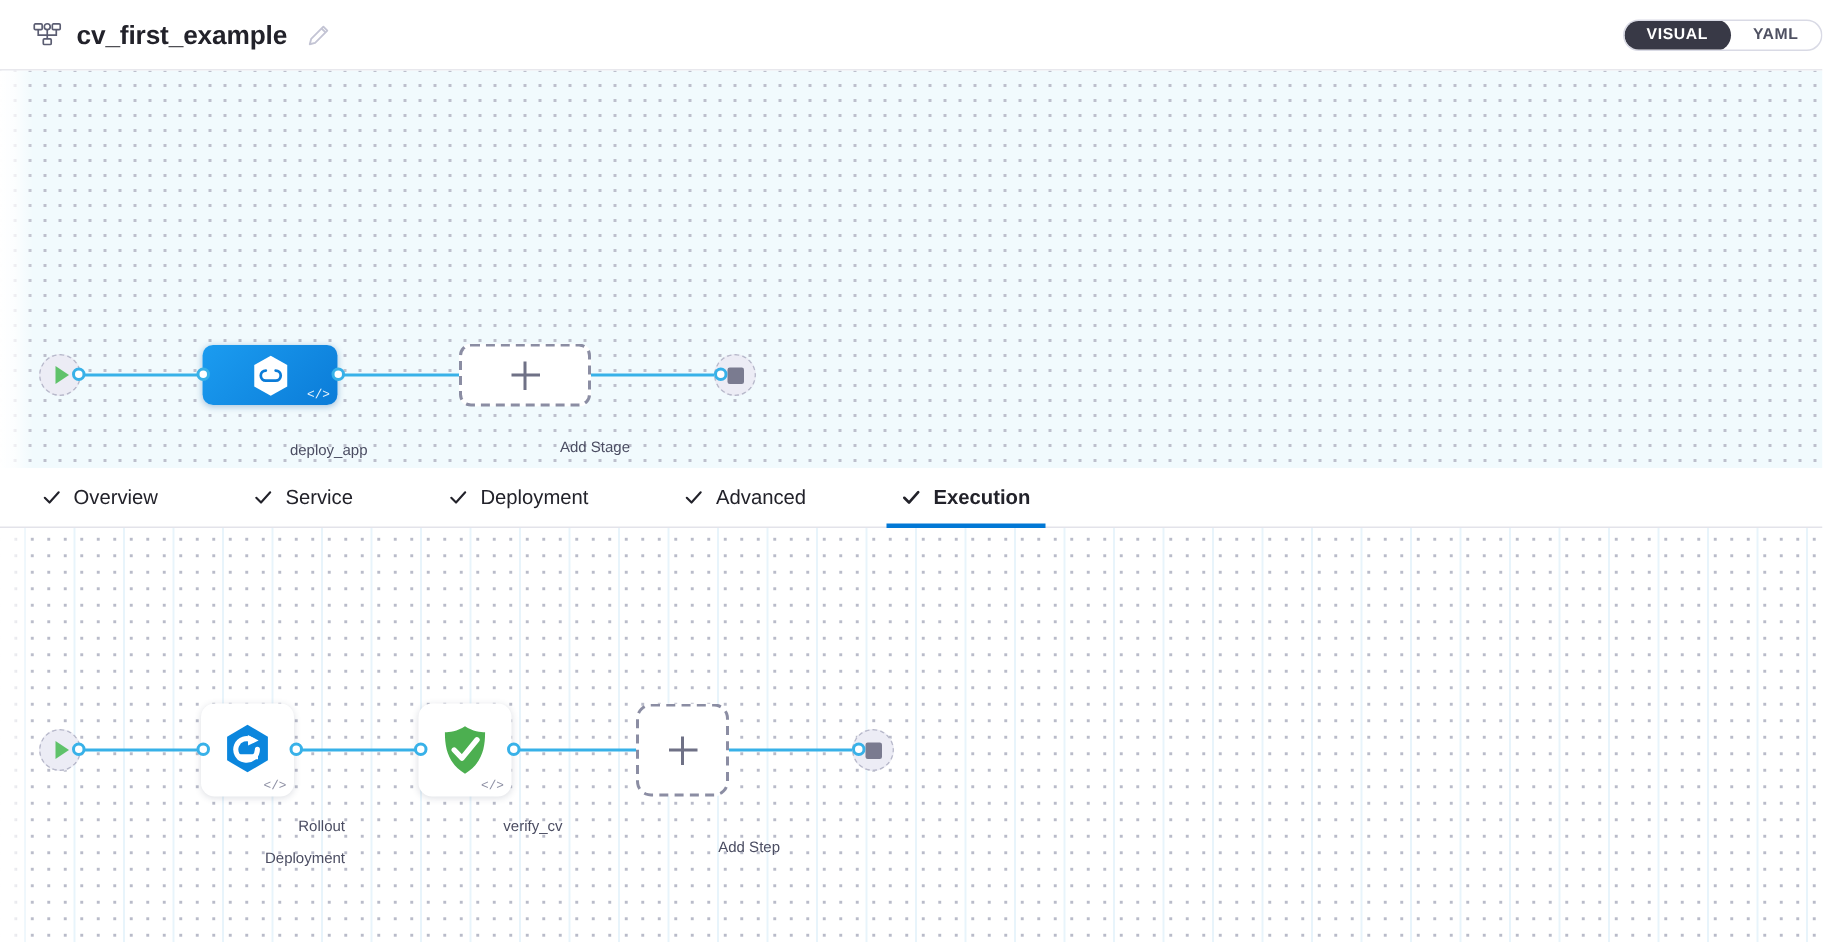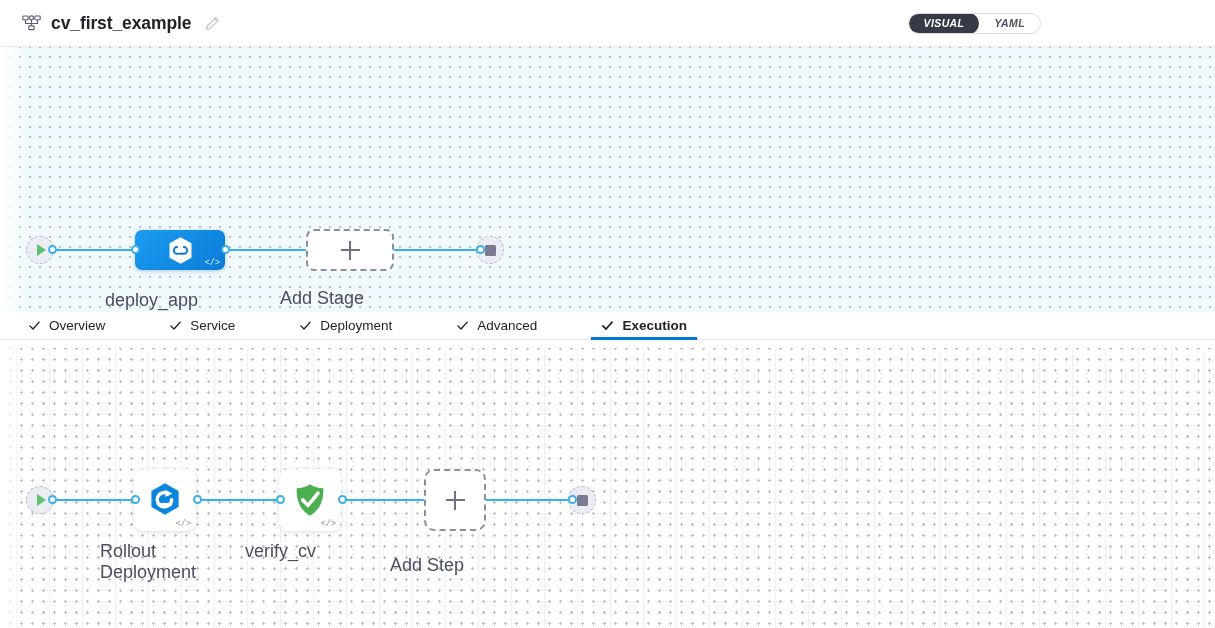--- a/index.html
+++ b/index.html
@@ -59,22 +59,20 @@
   .edit-pencil {
     width: 15px; height: 15px;
     display: block;
     margin-left: 4px;
     flex: none;
     cursor: pointer;
   }
 
   .header-right {
     margin-left: auto;
-    padding-right: 174px;
-    font-style: italic;
   }
 
   .mode-toggle {
     display: flex;
     align-items: center;
     height: 21px;
     border: 1px solid #d9dae5;
     border-radius: 11px;
     background: #ffffff;
     overflow: hidden;
@@ -119,21 +117,21 @@
     width: 22px; height: 100%;
     background: linear-gradient(to right, #ffffff 0%, rgba(255,255,255,0.75) 45%, rgba(255,255,255,0) 100%);
     pointer-events: none;
   }
 
   
   .tabbar {
     position: absolute;
     top: 312px; left: 0;
     width: 1215px;
-    height: 28px;
+    height: 40px;
     background: #ffffff;
     border-bottom: 1px solid #e3e3ea;
     display: flex;
     align-items: stretch;
     z-index: 30;
   }
 
   .tab {
     display: flex;
     align-items: center;
@@ -287,23 +285,23 @@
     content: "";
     position: absolute;
     background: #6f7186;
   }
   .plus::before { left: 8.5px; top: 0; width: 2px; height: 19px; }
   .plus::after  { top: 8.5px; left: 0; height: 2px; width: 19px; }
 
   
   .node-label {
     position: absolute;
-    font-size: 18px;
+    font-size: 10px;
     color: #4b4d62;
-    text-align: left;
+    text-align: right;
     line-height: 21px;
     user-select: none;
     white-space: pre-line;
   }
 </style>
 </head>
 <body>
 
 <div class="app">
 

